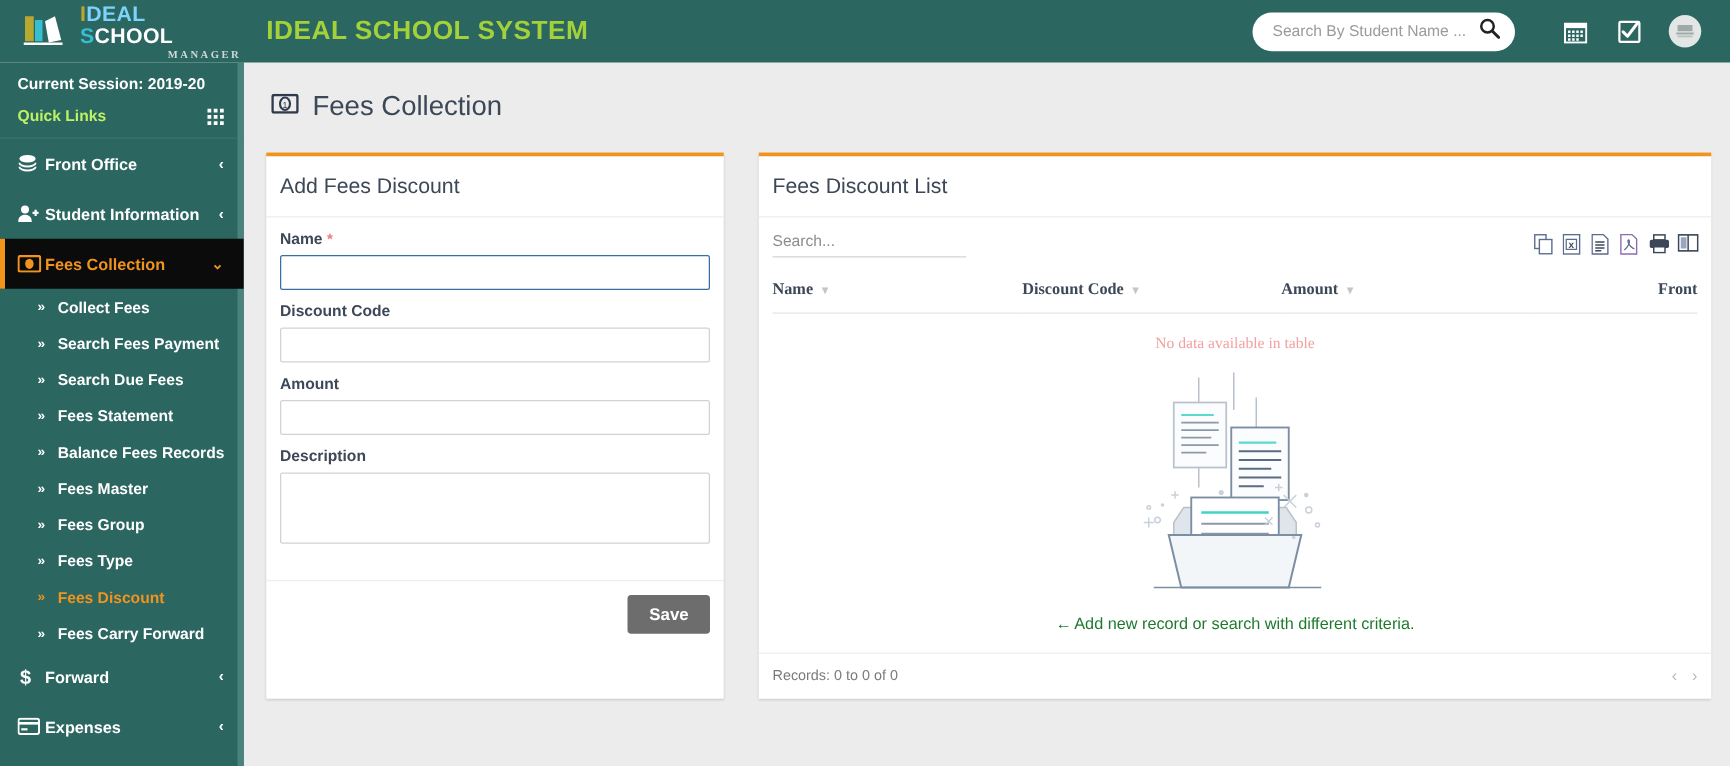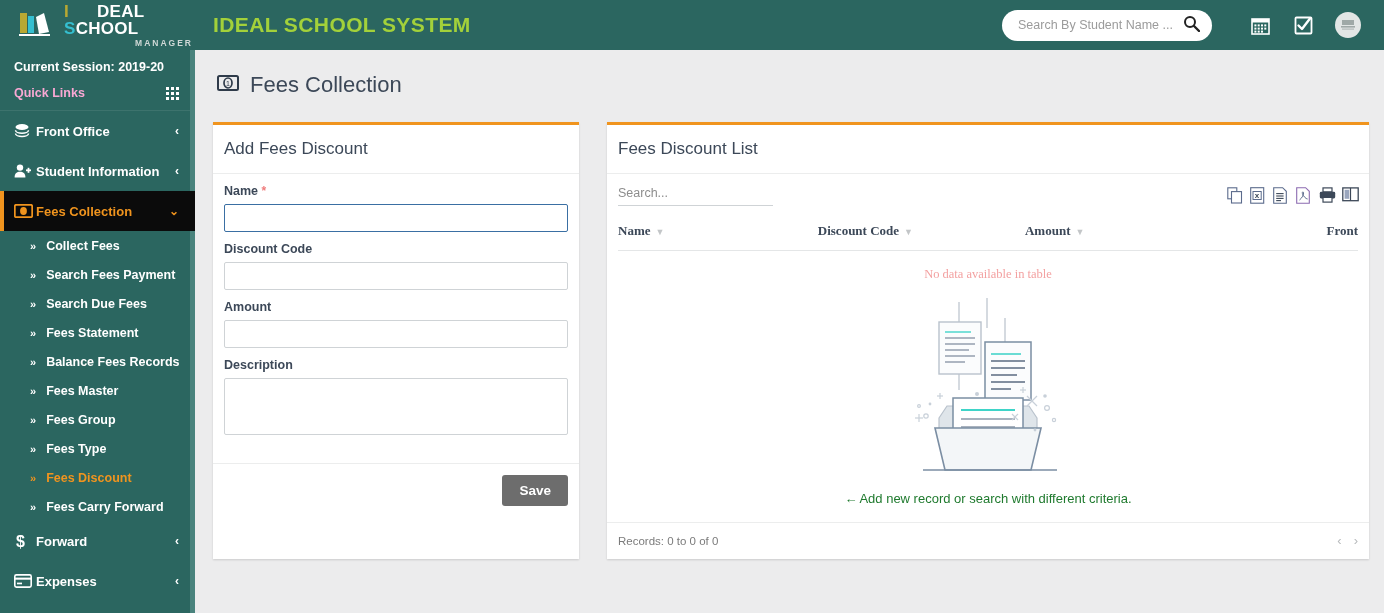--- a/index.html
+++ b/index.html
@@ -22,26 +22,26 @@
   #logo-block {
     width: 195px; height: 50px;
     display: flex; align-items: center;
     padding-left: 18px;
     flex: 0 0 195px;
   }
   #logo-books { width: 40px; height: 30px; margin-right: 6px; position: relative; }
   #logo-text { line-height: 1; }
   #logo-line1 { font-size: 17px; font-weight: bold; letter-spacing: .3px; }
   .lg-i { color: #b8a832; }
-  .lg-deal { color: #ffffff; margin-left: 28px; }
+  .lg-deal { color: #7dd3fc; }
   .lg-s { color: #35bfd0; }
   .lg-chool { color: #ffffff; }
   #logo-line2 {
     font-size: 8.5px; font-weight: bold; color: #cfd8d6;
-    letter-spacing: 2px; text-align: right; margin-top: 2px; padding-right: 2px;
+    letter-spacing: 2px; text-align: right; margin-top: 2px; padding-right: 2px; font-family: Liberation Serif, serif;
   }
   #app-title {
     color: #a3d13a; font-size: 21px; font-weight: bold;
     letter-spacing: .4px; margin-left: 18px; flex: 1 1 auto;
   }
   #header-right { display: flex; align-items: center; gap: 0px; padding-right: 14px; }
   #search-wrap {
     width: 210px; height: 31px; background: #fff; border-radius: 17px;
     display: flex; align-items: center; padding: 0 12px 0 14px; margin-right: 26px;
   }
@@ -71,21 +71,21 @@
   }
   #sidebar-scroll-track {
     position: absolute; top: 0; right: 0; width: 5px; height: 563px; background: #4a837d;
   }
   #session-block { padding: 10px 14px 6px 14px; }
   #session-text { color: #fff; font-size: 12.5px; font-weight: bold; }
   #quicklinks-row {
     display: flex; align-items: center; justify-content: space-between;
     padding: 6px 16px 10px 14px;
   }
-  #quicklinks-label { color: #f9a8d4; font-size: 12.5px; font-weight: bold; }
+  #quicklinks-label { color: #bef264; font-size: 12.5px; font-weight: bold; }
   #quicklinks-grid {
     width: 13px; height: 13px;
     display: grid; grid-template-columns: repeat(3,3px); grid-template-rows: repeat(3,3px);
     gap: 2px;
   }
   #quicklinks-grid i { background: #fff; display: block; width:3px; height:3px; }
 
   .nav-sep { height: 1px; background: #3d736d; margin: 0; }
 
   .nav-item {

